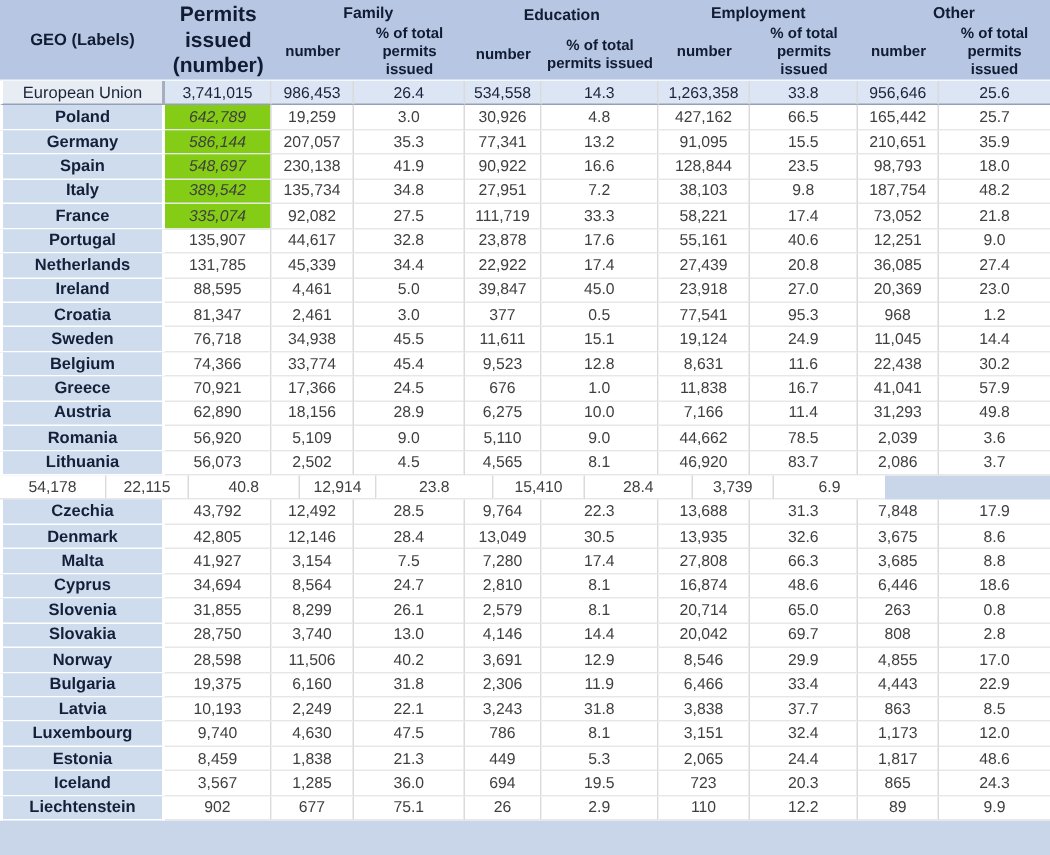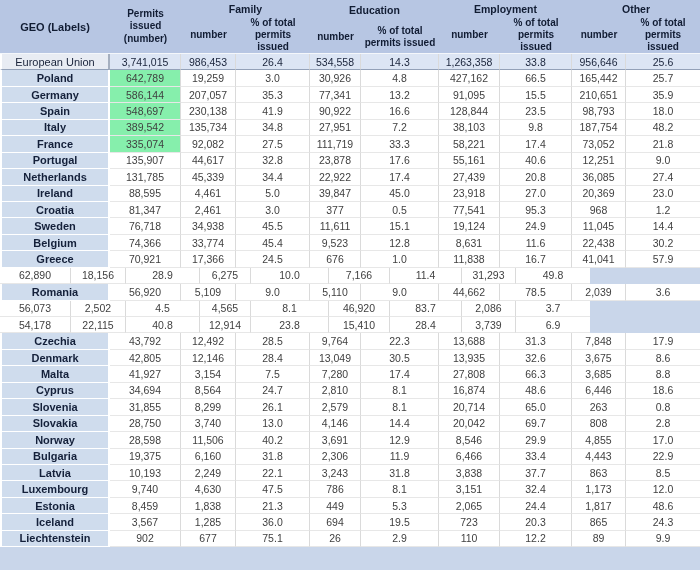--- a/index.html
+++ b/index.html
@@ -15,21 +15,21 @@
   
   .thead {
     display:flex; width:700px; height:54px; box-sizing:border-box;
     background:var(--header-bg,#b7c6e3);
     color:var(--header-text,#111c33);
     font-weight:700;
     border-bottom:1px solid #f4f7fb;
   }
   .hcell { box-sizing:border-box; display:flex; align-items:center; justify-content:center; text-align:center; }
   .geo-head { width:110px; font-size:11px; }
-  .permits-head { width:71px; font-size:10px; line-height:1.22; padding:0 5px; }
+  .permits-head { width:71px; font-size:14px; line-height:1.22; padding:0 5px; }
   .group { display:flex; flex-direction:column; }
   .group-label { height:20px; display:flex; align-items:center; justify-content:center; font-size:10.5px; }
   .group-sub { display:flex; flex:1; }
   .sub-num, .sub-pct {
     box-sizing:border-box; display:flex; align-items:center; justify-content:center;
     text-align:center; font-size:10px; line-height:1.2; padding:0 2px;
   }
   .g-family  .sub-num{width:55px} .g-family  .sub-pct{width:74px}
   .g-edu     .sub-num{width:51px} .g-edu     .sub-pct{width:78px}
   .g-emp     .sub-num{width:61px} .g-emp     .sub-pct{width:72px}
@@ -46,21 +46,21 @@
     white-space:nowrap; overflow:hidden;
   }
   .c0 {
     width:110px; font-size:11px; font-weight:700;
     color:var(--label-text,#14203a);
     background:var(--geo-bg,#cfdced);
     border-left:2px solid #fff; border-right:2px solid #fff; border-bottom:1px solid #fff;
   }
   .c1{width:71px} .c2{width:55px} .c3{width:74px} .c4{width:51px} .c5{width:78px}
   .c6{width:61px} .c7{width:72px} .c8{width:54px} .c9{width:74px; border-right:none;}
-  .cell.shaded { background:#86efac; }
+  .cell.shaded { background:#84cc16;font-style:italic; }
   .row.eu .cell {
     background:var(--eu-row-bg,#dce5f4); font-weight:400; color:#19233a;
     border-bottom:1px solid #93a1b8;
   }
   .row.eu .c0 {
     background:#e8ecf3; border-right:2px solid #a5afbf;
     border-bottom:1px solid #93a1b8;
   }
 </style>
 </head>
@@ -256,20 +256,21 @@
       <div class="cell c2">17,366</div>
       <div class="cell c3">24.5</div>
       <div class="cell c4">676</div>
       <div class="cell c5">1.0</div>
       <div class="cell c6">11,838</div>
       <div class="cell c7">16.7</div>
       <div class="cell c8">41,041</div>
       <div class="cell c9">57.9</div>
     </div>
       <div class="row">
+      <div class="cell c0">Austria</div>
       <div class="cell c1">62,890</div>
       <div class="cell c2">18,156</div>
       <div class="cell c3">28.9</div>
       <div class="cell c4">6,275</div>
       <div class="cell c5">10.0</div>
       <div class="cell c6">7,166</div>
       <div class="cell c7">11.4</div>
       <div class="cell c8">31,293</div>
       <div class="cell c9">49.8</div>
     </div>
@@ -279,20 +280,21 @@
       <div class="cell c2">5,109</div>
       <div class="cell c3">9.0</div>
       <div class="cell c4">5,110</div>
       <div class="cell c5">9.0</div>
       <div class="cell c6">44,662</div>
       <div class="cell c7">78.5</div>
       <div class="cell c8">2,039</div>
       <div class="cell c9">3.6</div>
     </div>
       <div class="row">
+      <div class="cell c0">Lithuania</div>
       <div class="cell c1">56,073</div>
       <div class="cell c2">2,502</div>
       <div class="cell c3">4.5</div>
       <div class="cell c4">4,565</div>
       <div class="cell c5">8.1</div>
       <div class="cell c6">46,920</div>
       <div class="cell c7">83.7</div>
       <div class="cell c8">2,086</div>
       <div class="cell c9">3.7</div>
     </div>

